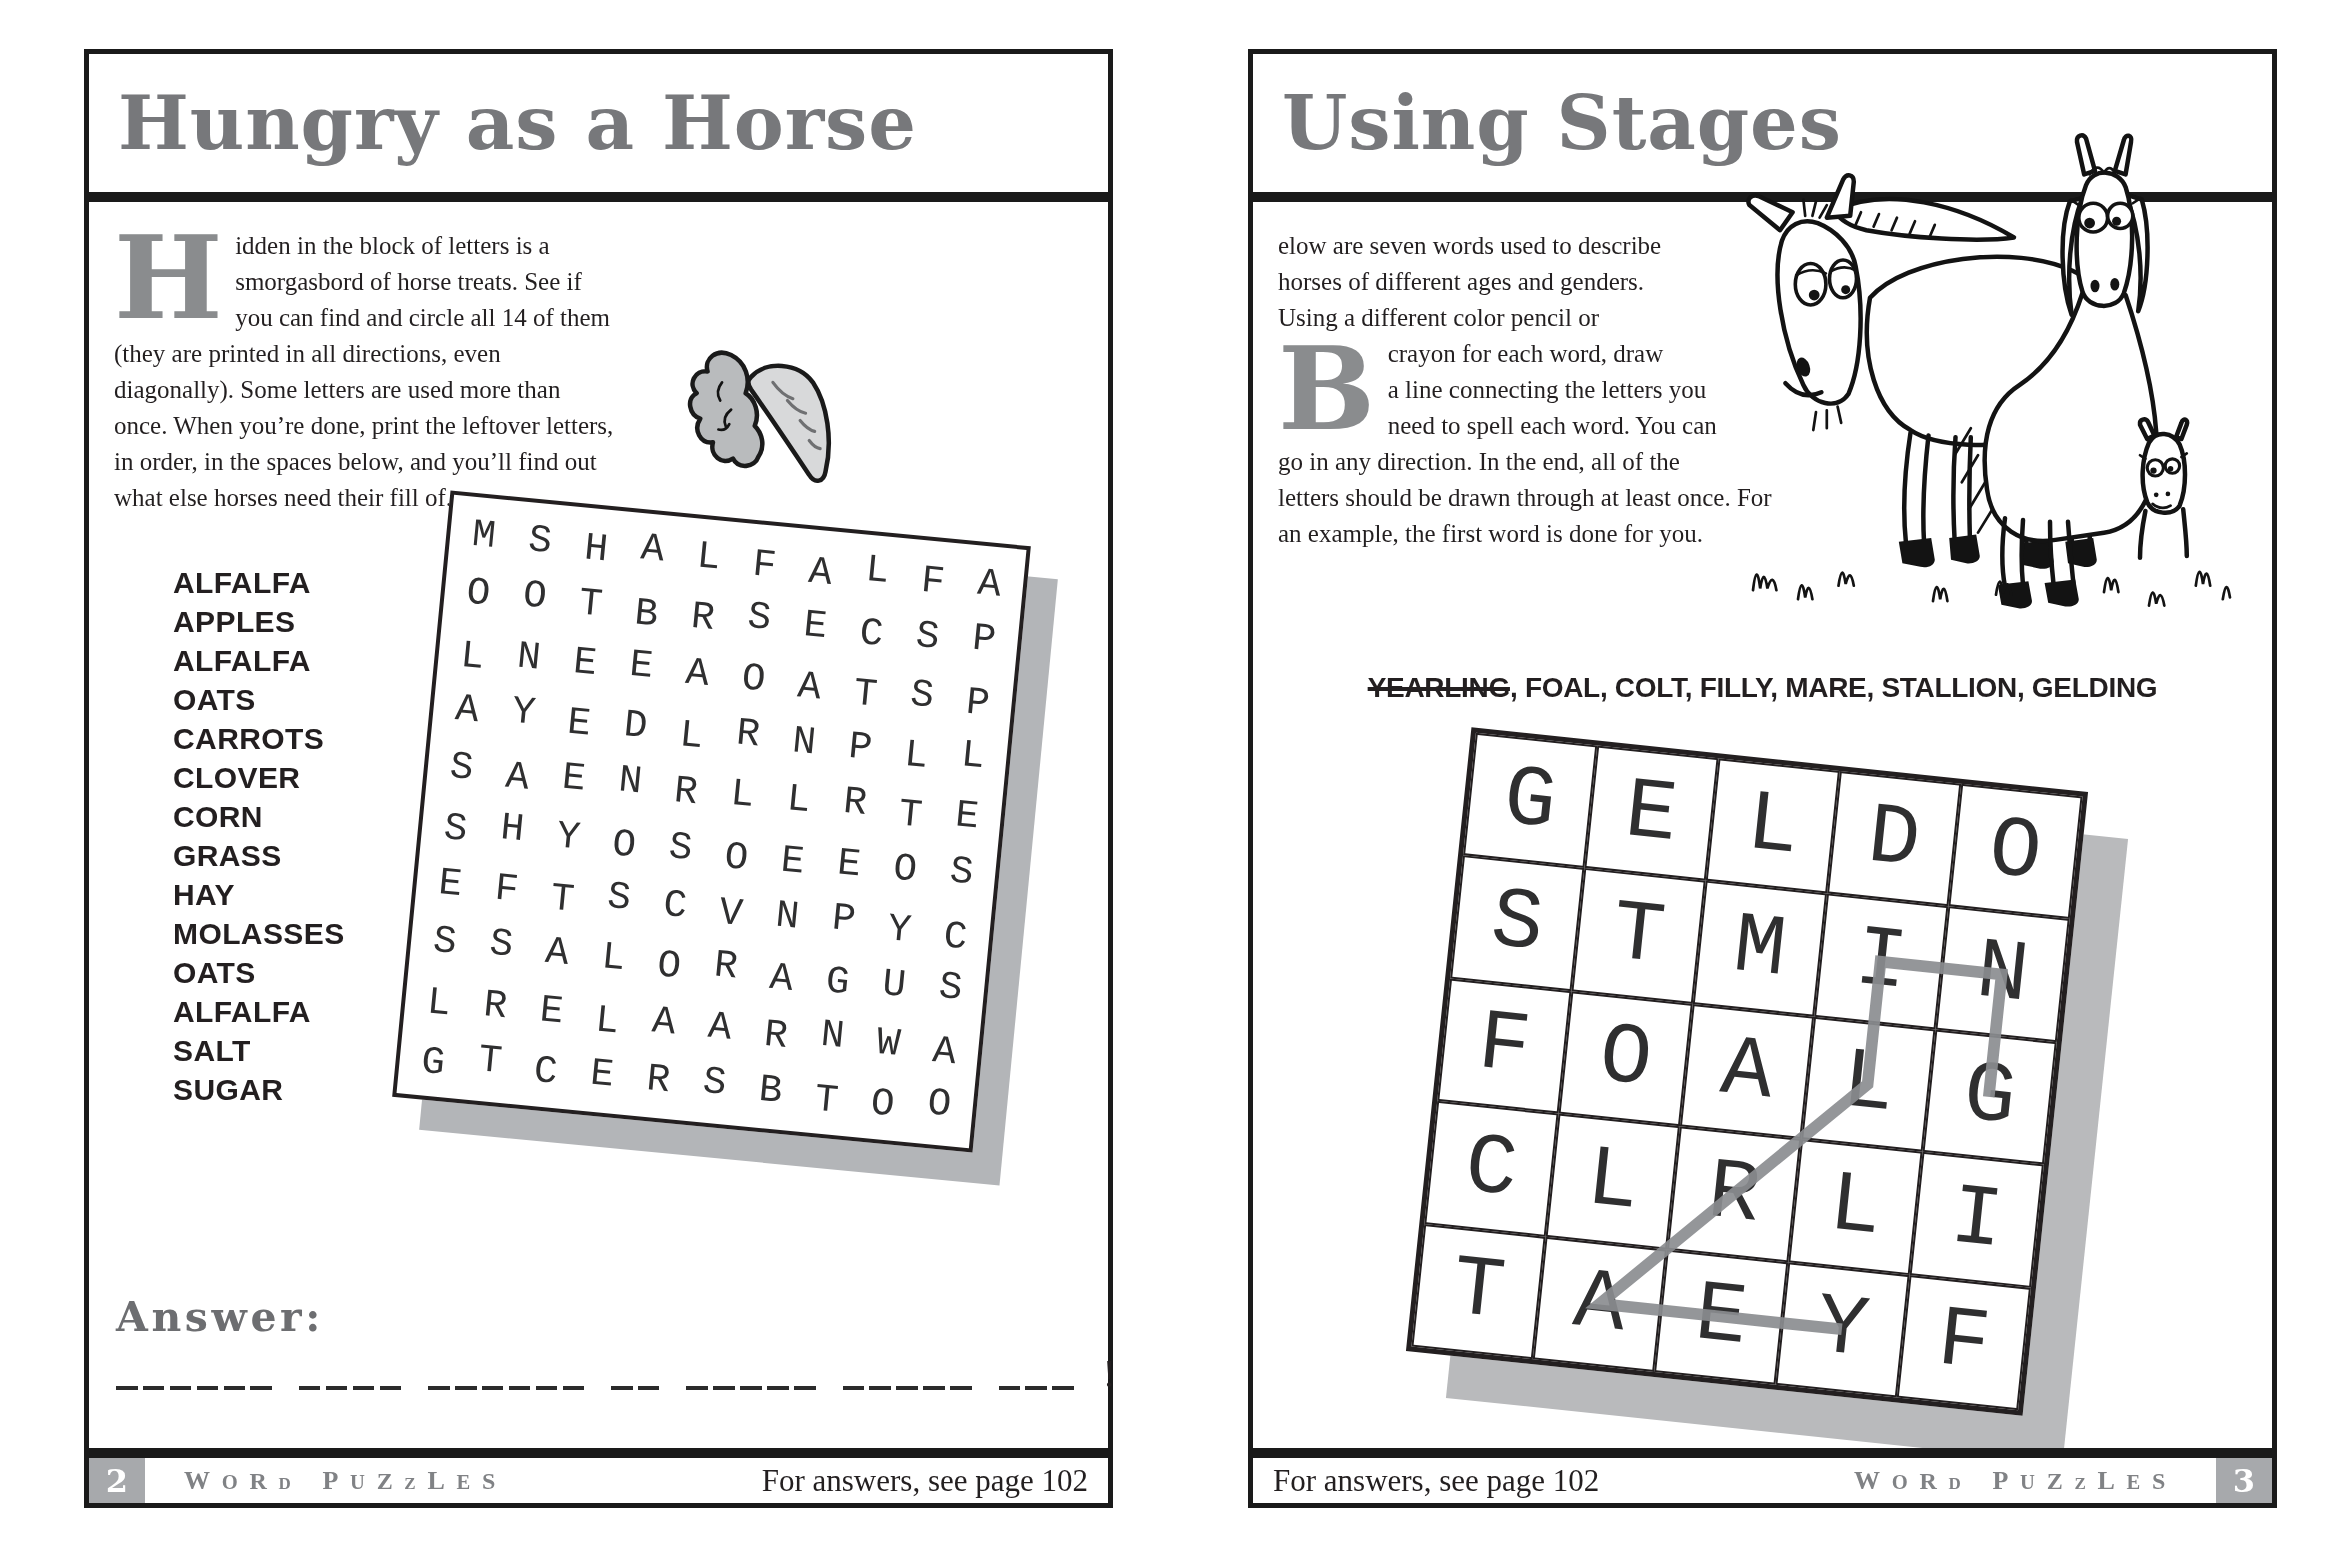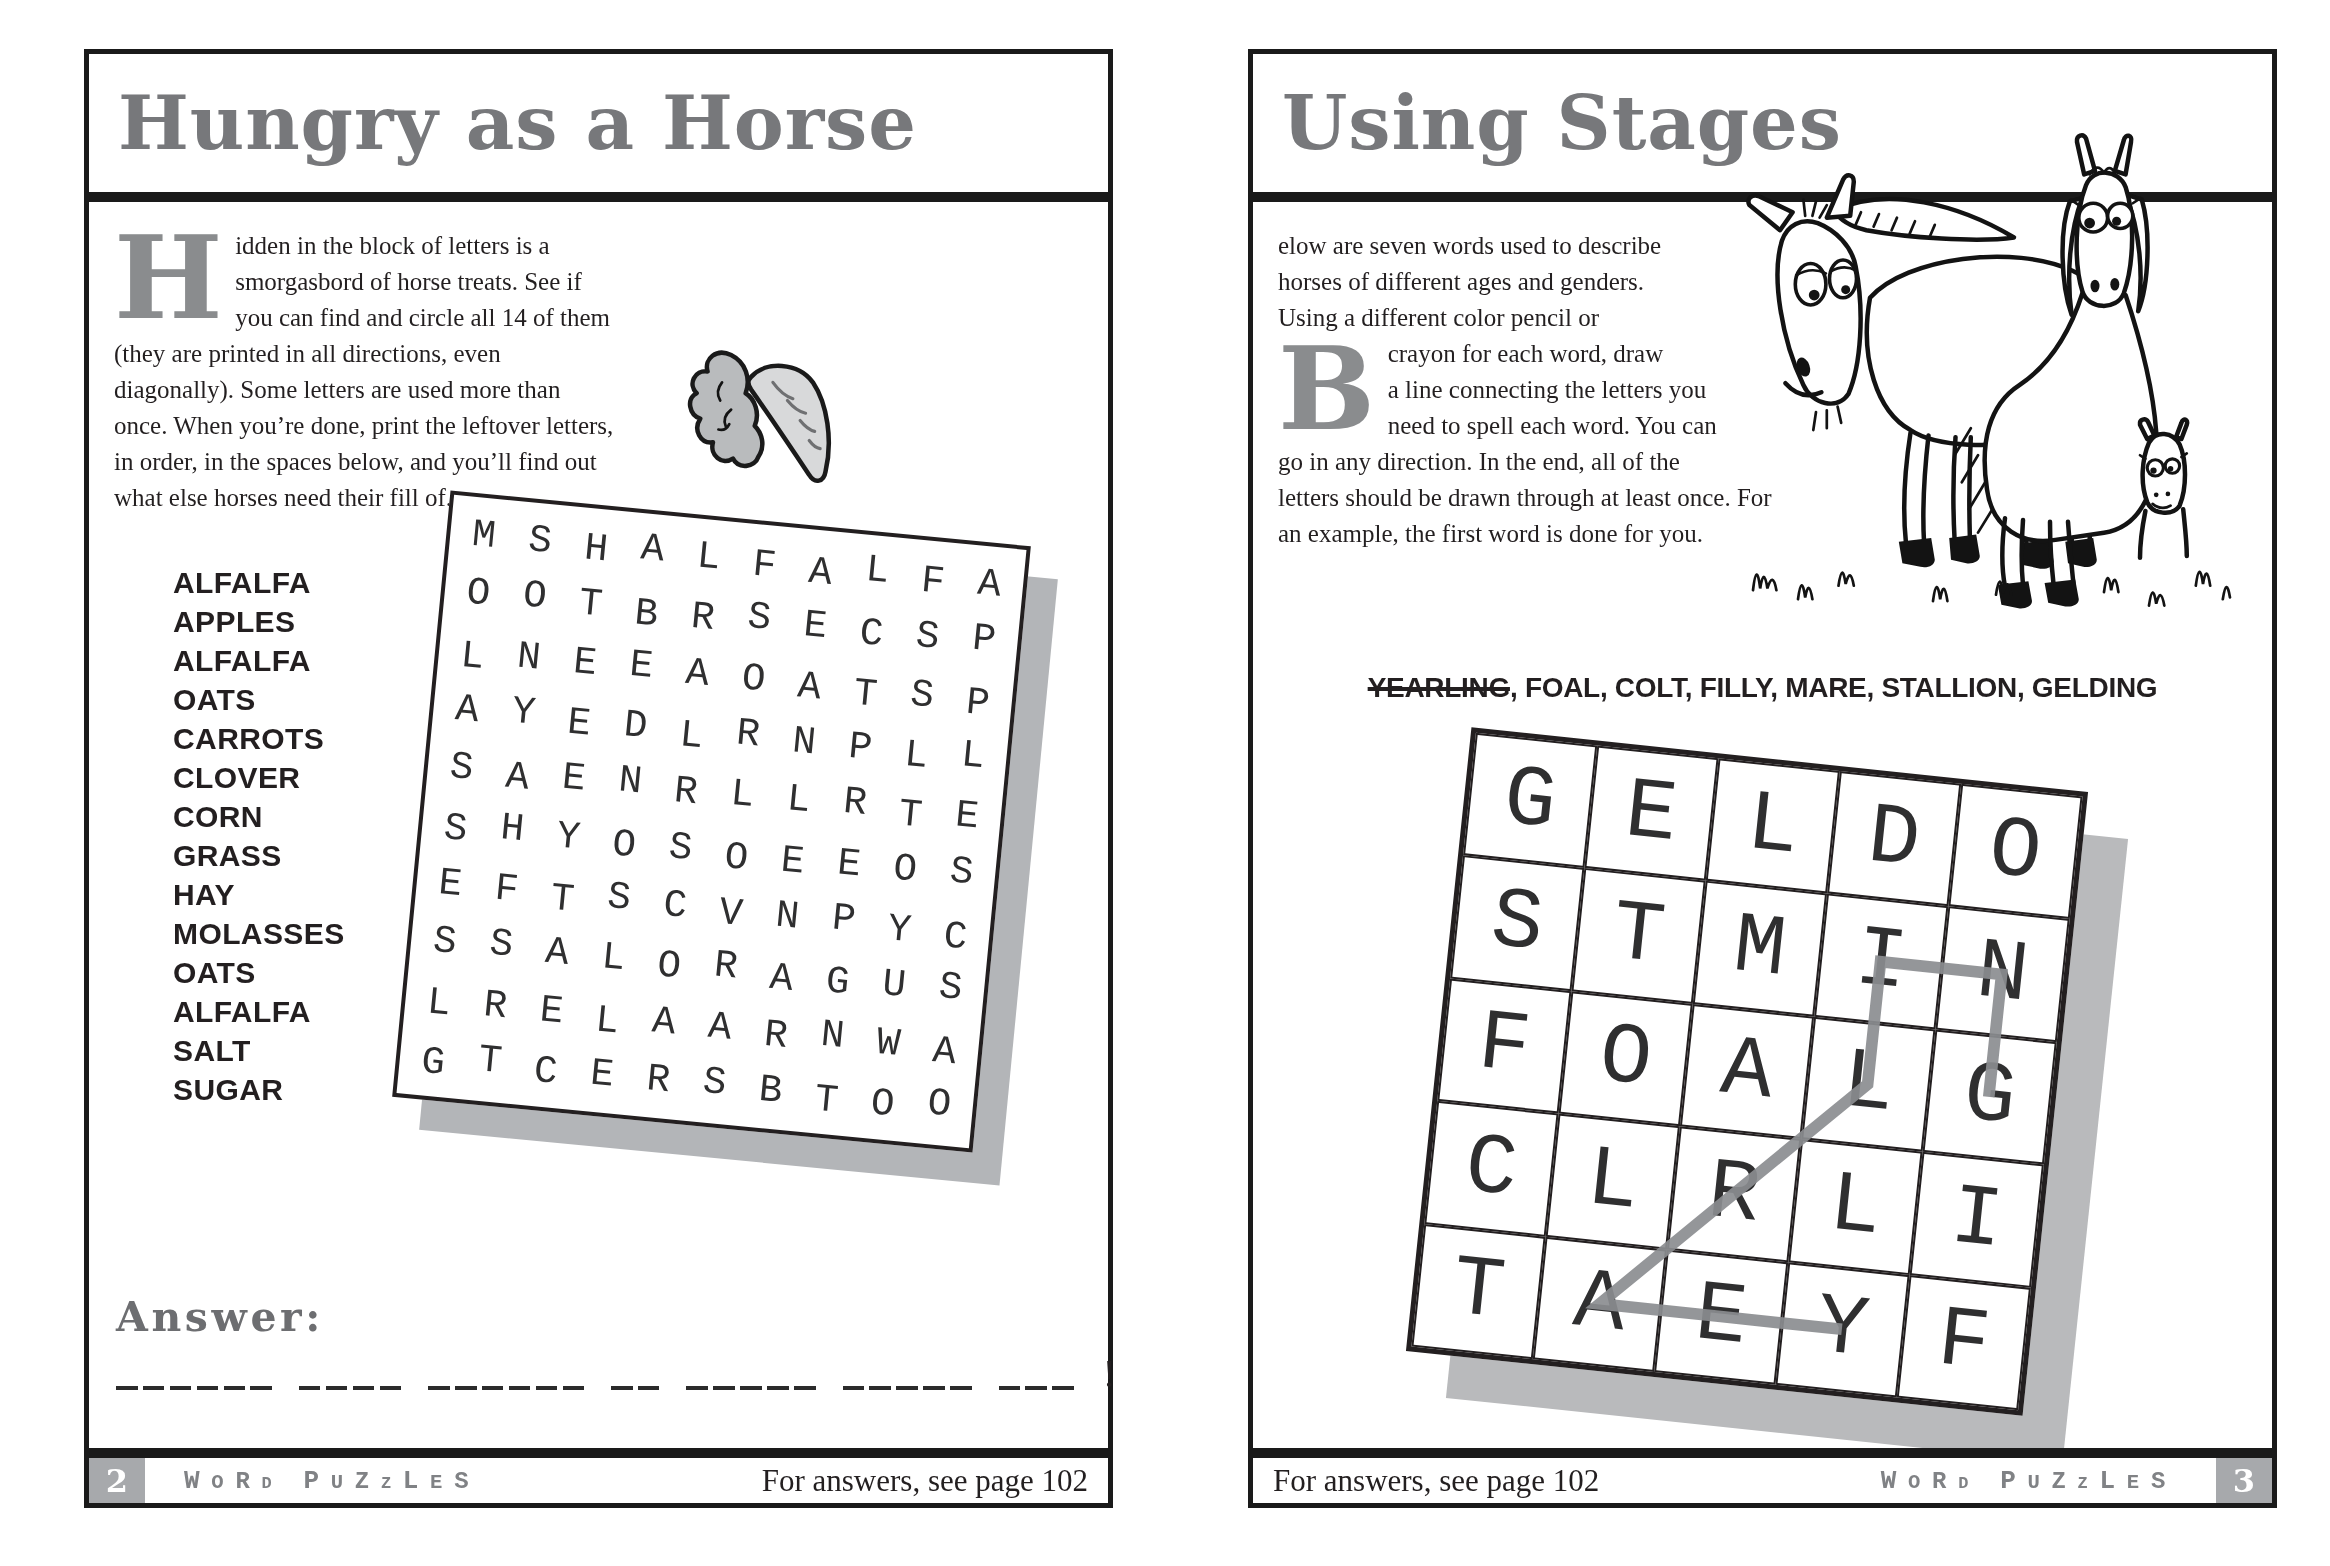--- a/index.html
+++ b/index.html
@@ -70,21 +70,21 @@
          font-family:"Liberation Mono",monospace;font-size:86px;color:#2f2f30;}
   .g5c{border:2.7px solid #231f20;display:flex;align-items:center;justify-content:center;}
   .exline{position:absolute;left:0;top:0;width:609px;height:617px;z-index:2;pointer-events:none;}
   .exline polyline{fill:none;stroke:#8b8d90;stroke-width:13;stroke-linecap:butt;stroke-linejoin:miter;opacity:.92;}
 
   
   .footer{position:absolute;left:0;right:0;bottom:0;height:45px;border-top:10.8px solid #1a1a1a;
           display:flex;align-items:center;background:#fff;}
   .pagebox{width:56px;height:45px;background:#a7a9ac;color:#fff;display:flex;align-items:center;
            justify-content:center;font-family:"DejaVu Serif",serif;font-weight:bold;font-size:32px;flex:none;}
-  .series{font-family:Liberation Mono, monospace;font-weight:bold;color:#808285;
+  .series{font-family:Liberation Serif, serif;font-weight:bold;color:#808285;
           font-size:24px;letter-spacing:11.7px;white-space:nowrap;}
   .series .fk{display:inline-block;}
   .fk0{font-size:26px;} .fk1{font-size:20.6px;} .fk2{font-size:24px;} .fk3{font-size:17px;}
   .fk-space{display:inline-block;width:20px;}
   .note{font-family:"Liberation Serif",serif;font-size:31px;color:#231f20;white-space:nowrap;}
   .footer-left .series{margin-left:39px;}
   .footer-left .note{margin-left:auto;margin-right:20px;}
   .footer-right .note{margin-left:20px;}
   .footer-right .series{margin-left:auto;margin-right:39px;}
 

